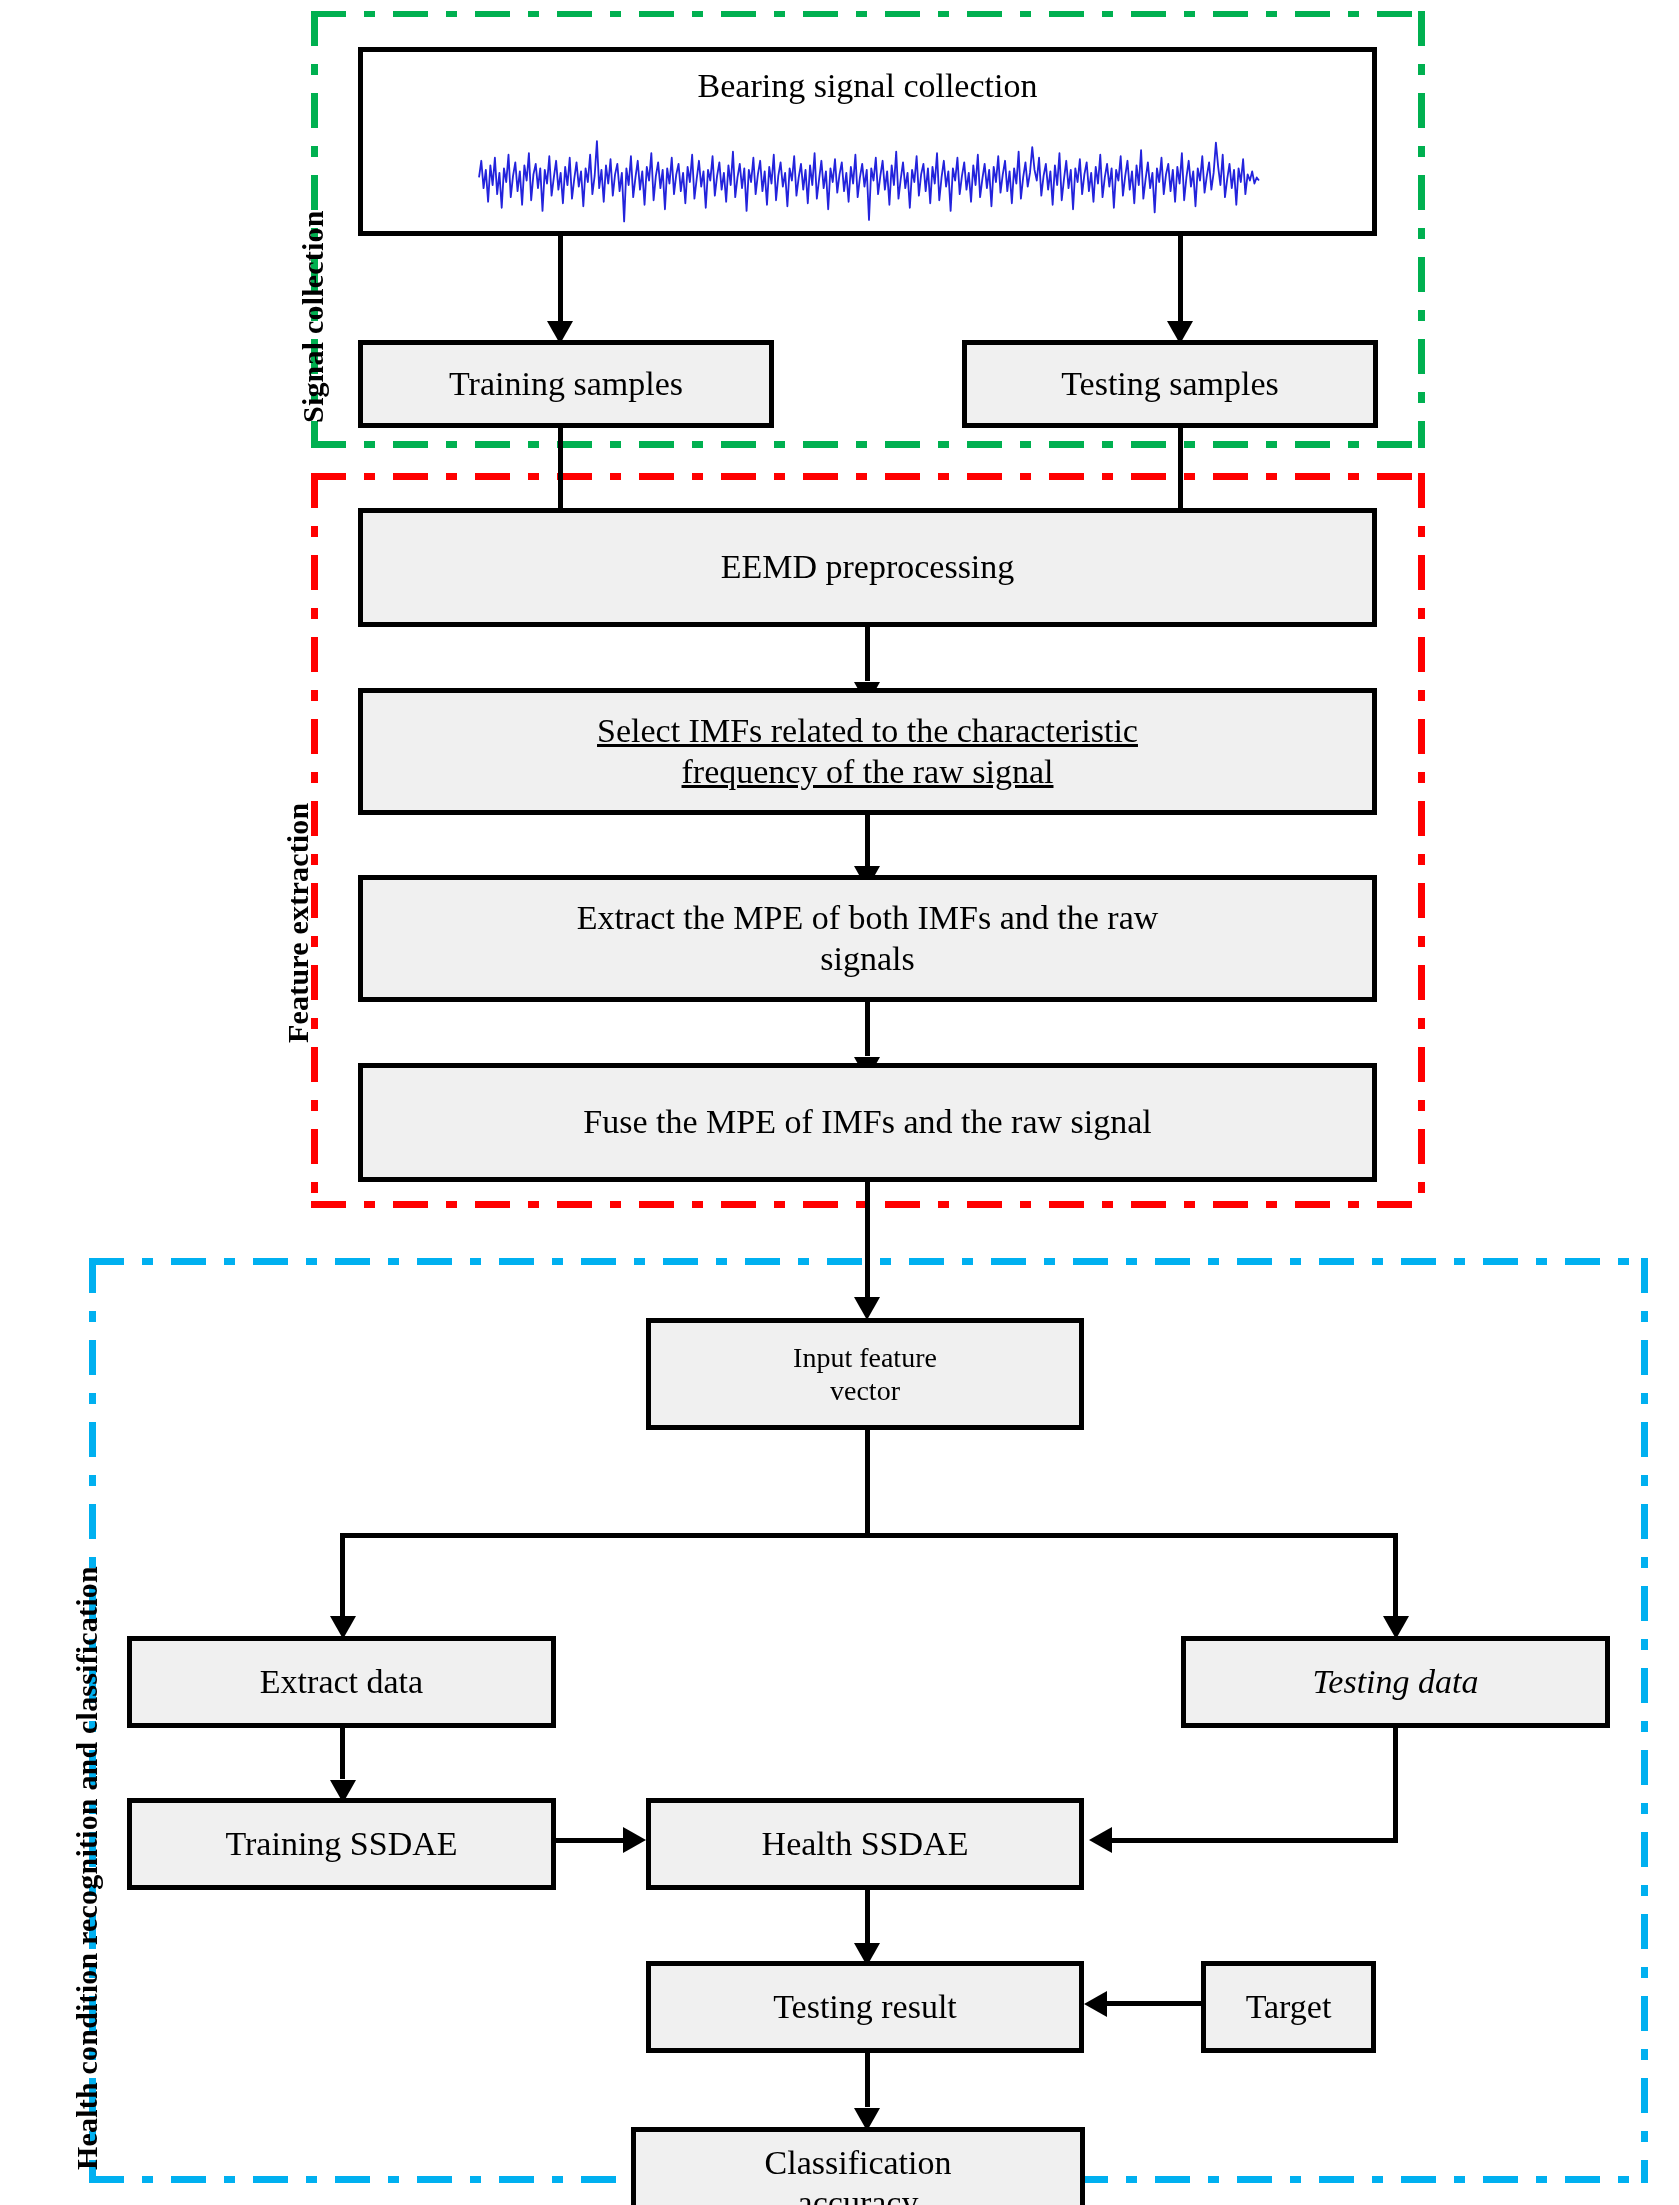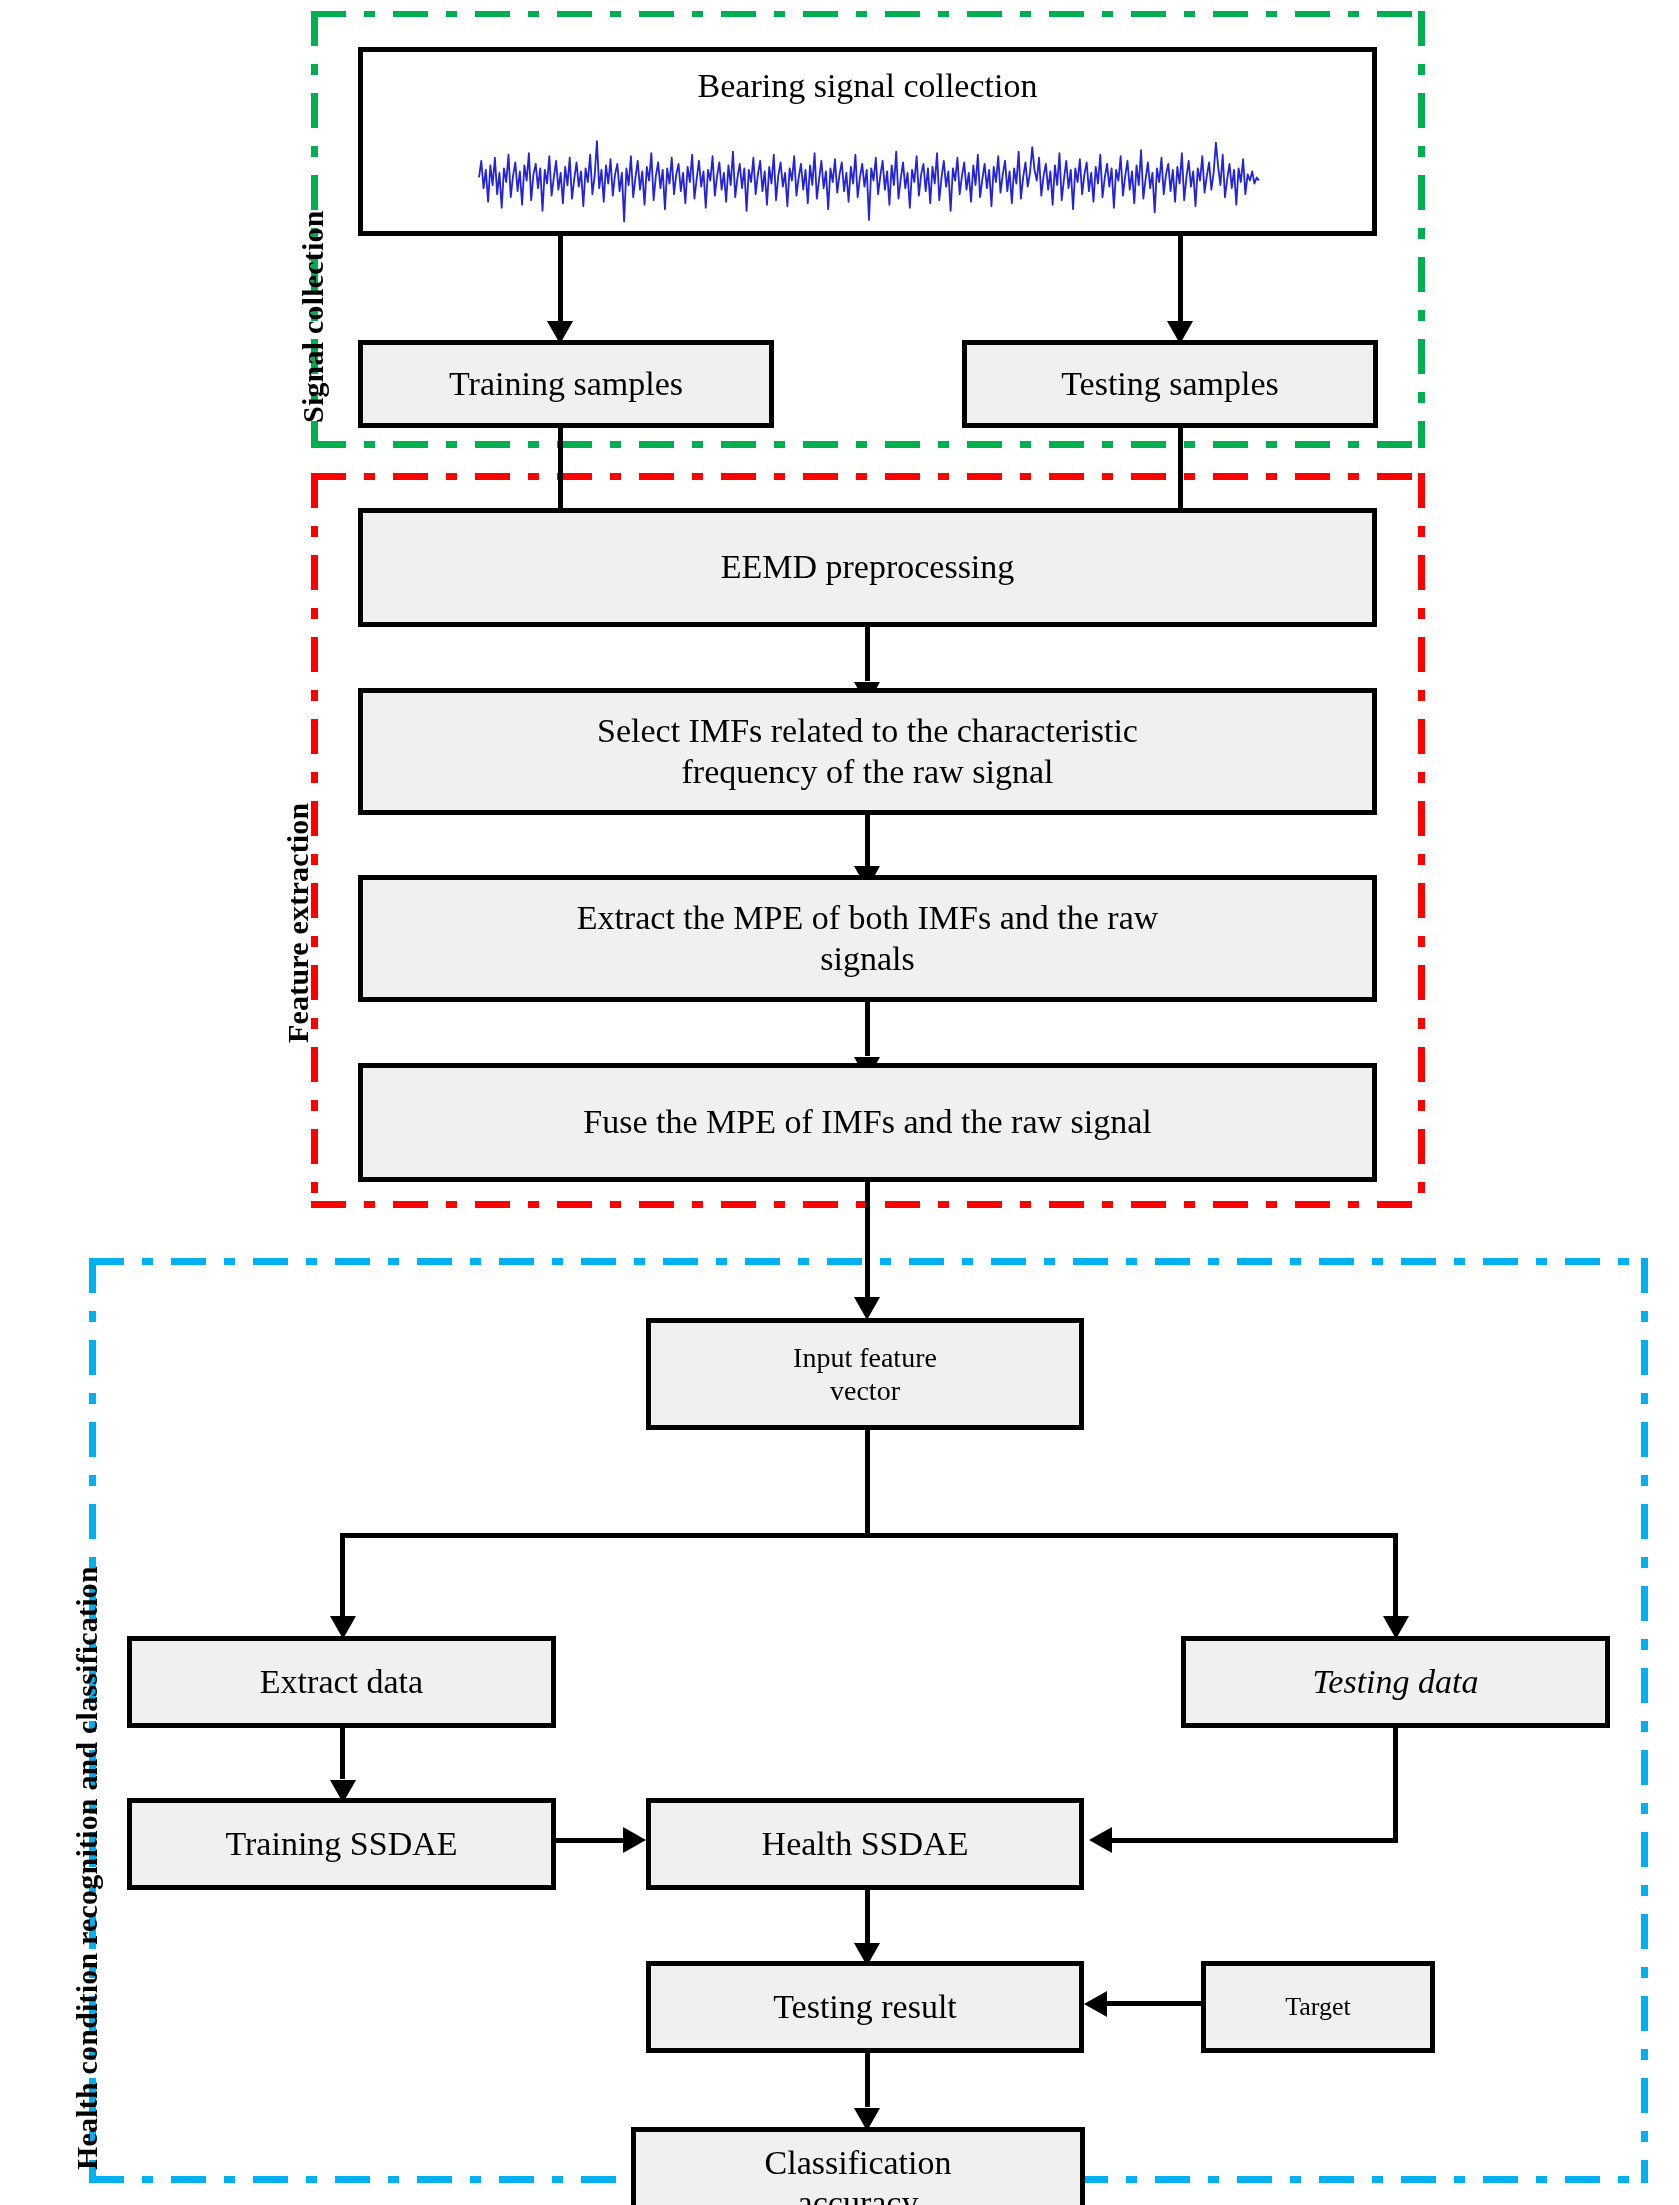--- a/index.html
+++ b/index.html
@@ -219,21 +219,21 @@
   <div class="line-v" style="left:1178px; top:428px; height:100px;"></div>
   <div class="arrow-down" style="left:1167px; top:528px;"></div>
 
   <div class="node" style="left:358px; top:508px; width:1019px; height:119px; font-size:34px;">
     <span class="node-text">EEMD preprocessing</span>
   </div>
 
   <div class="line-v" style="left:865px; top:627px; height:54px;"></div>
   <div class="arrow-down" style="left:854px; top:682px;"></div>
 
-  <div class="node" style="left:358px; top:688px; width:1019px; height:127px; font-size:34px;">
+  <div class="node" style="left:358px; top:688px; width:1019px; height:127px; font-size:34px;text-decoration:underline;">
     <span class="node-text">Select  IMFs related to the characteristic
 frequency of the raw signal</span>
   </div>
 
   <div class="line-v" style="left:865px; top:815px; height:51px;"></div>
   <div class="arrow-down" style="left:854px; top:866px;"></div>
 
   <div class="node" style="left:358px; top:875px; width:1019px; height:127px; font-size:34px;">
     <span class="node-text">Extract the  MPE of both IMFs and the raw
 signals</span>
@@ -287,21 +287,21 @@
     <span class="node-text">Health SSDAE</span>
   </div>
 
   <div class="line-v" style="left:865px; top:1890px; height:53px;"></div>
   <div class="arrow-down" style="left:854px; top:1943px;"></div>
 
   <div class="node" style="left:646px; top:1961px; width:438px; height:92px; font-size:34px;">
     <span class="node-text">Testing result</span>
   </div>
 
-  <div class="node" style="left:1201px; top:1961px; width:234px; height:92px; font-size:26px;">
+  <div class="node" style="left:1201px; top:1961px; width:175px; height:92px; font-size:34px;">
     <span class="node-text">Target</span>
   </div>
 
   <div class="line-h" style="left:1107px; top:2001px; width:97px;"></div>
   <div class="arrow-left" style="left:1084px; top:1991px;"></div>
 
   <div class="line-v" style="left:865px; top:2053px; height:54px;"></div>
   <div class="arrow-down" style="left:854px; top:2108px;"></div>
 
   <div class="node" style="left:631px; top:2127px; width:454px; height:112px; font-size:34px;">

